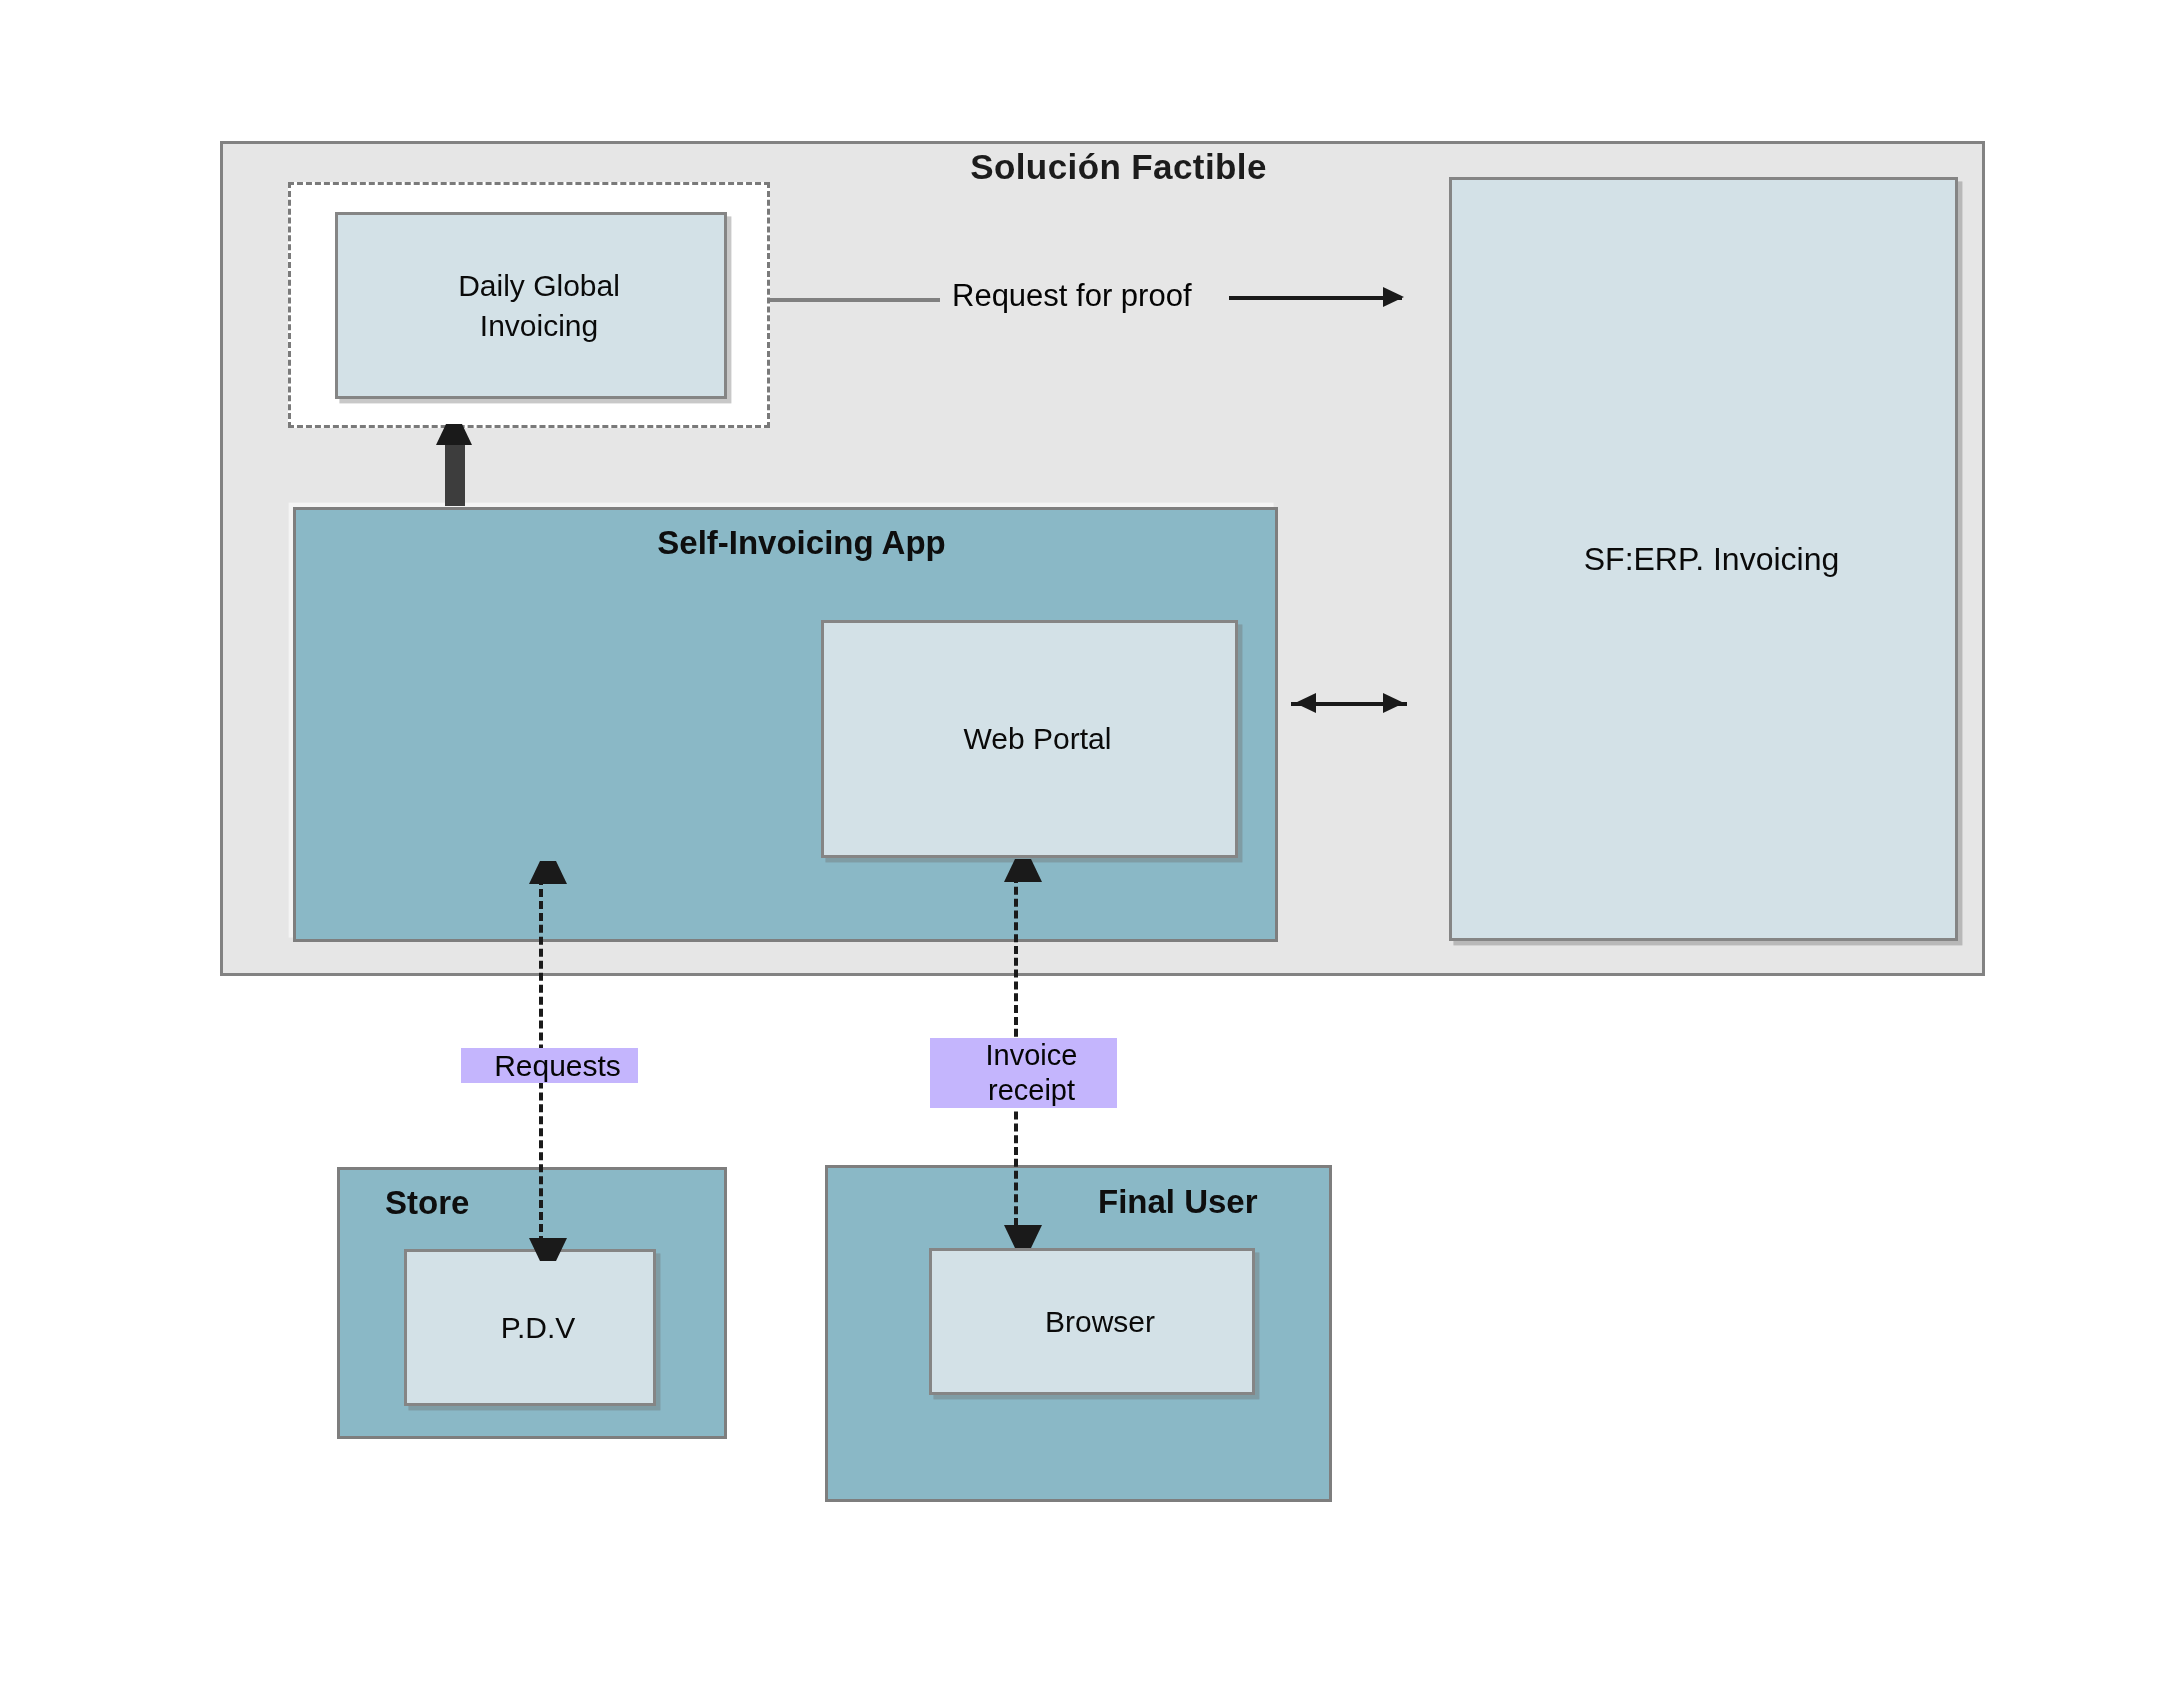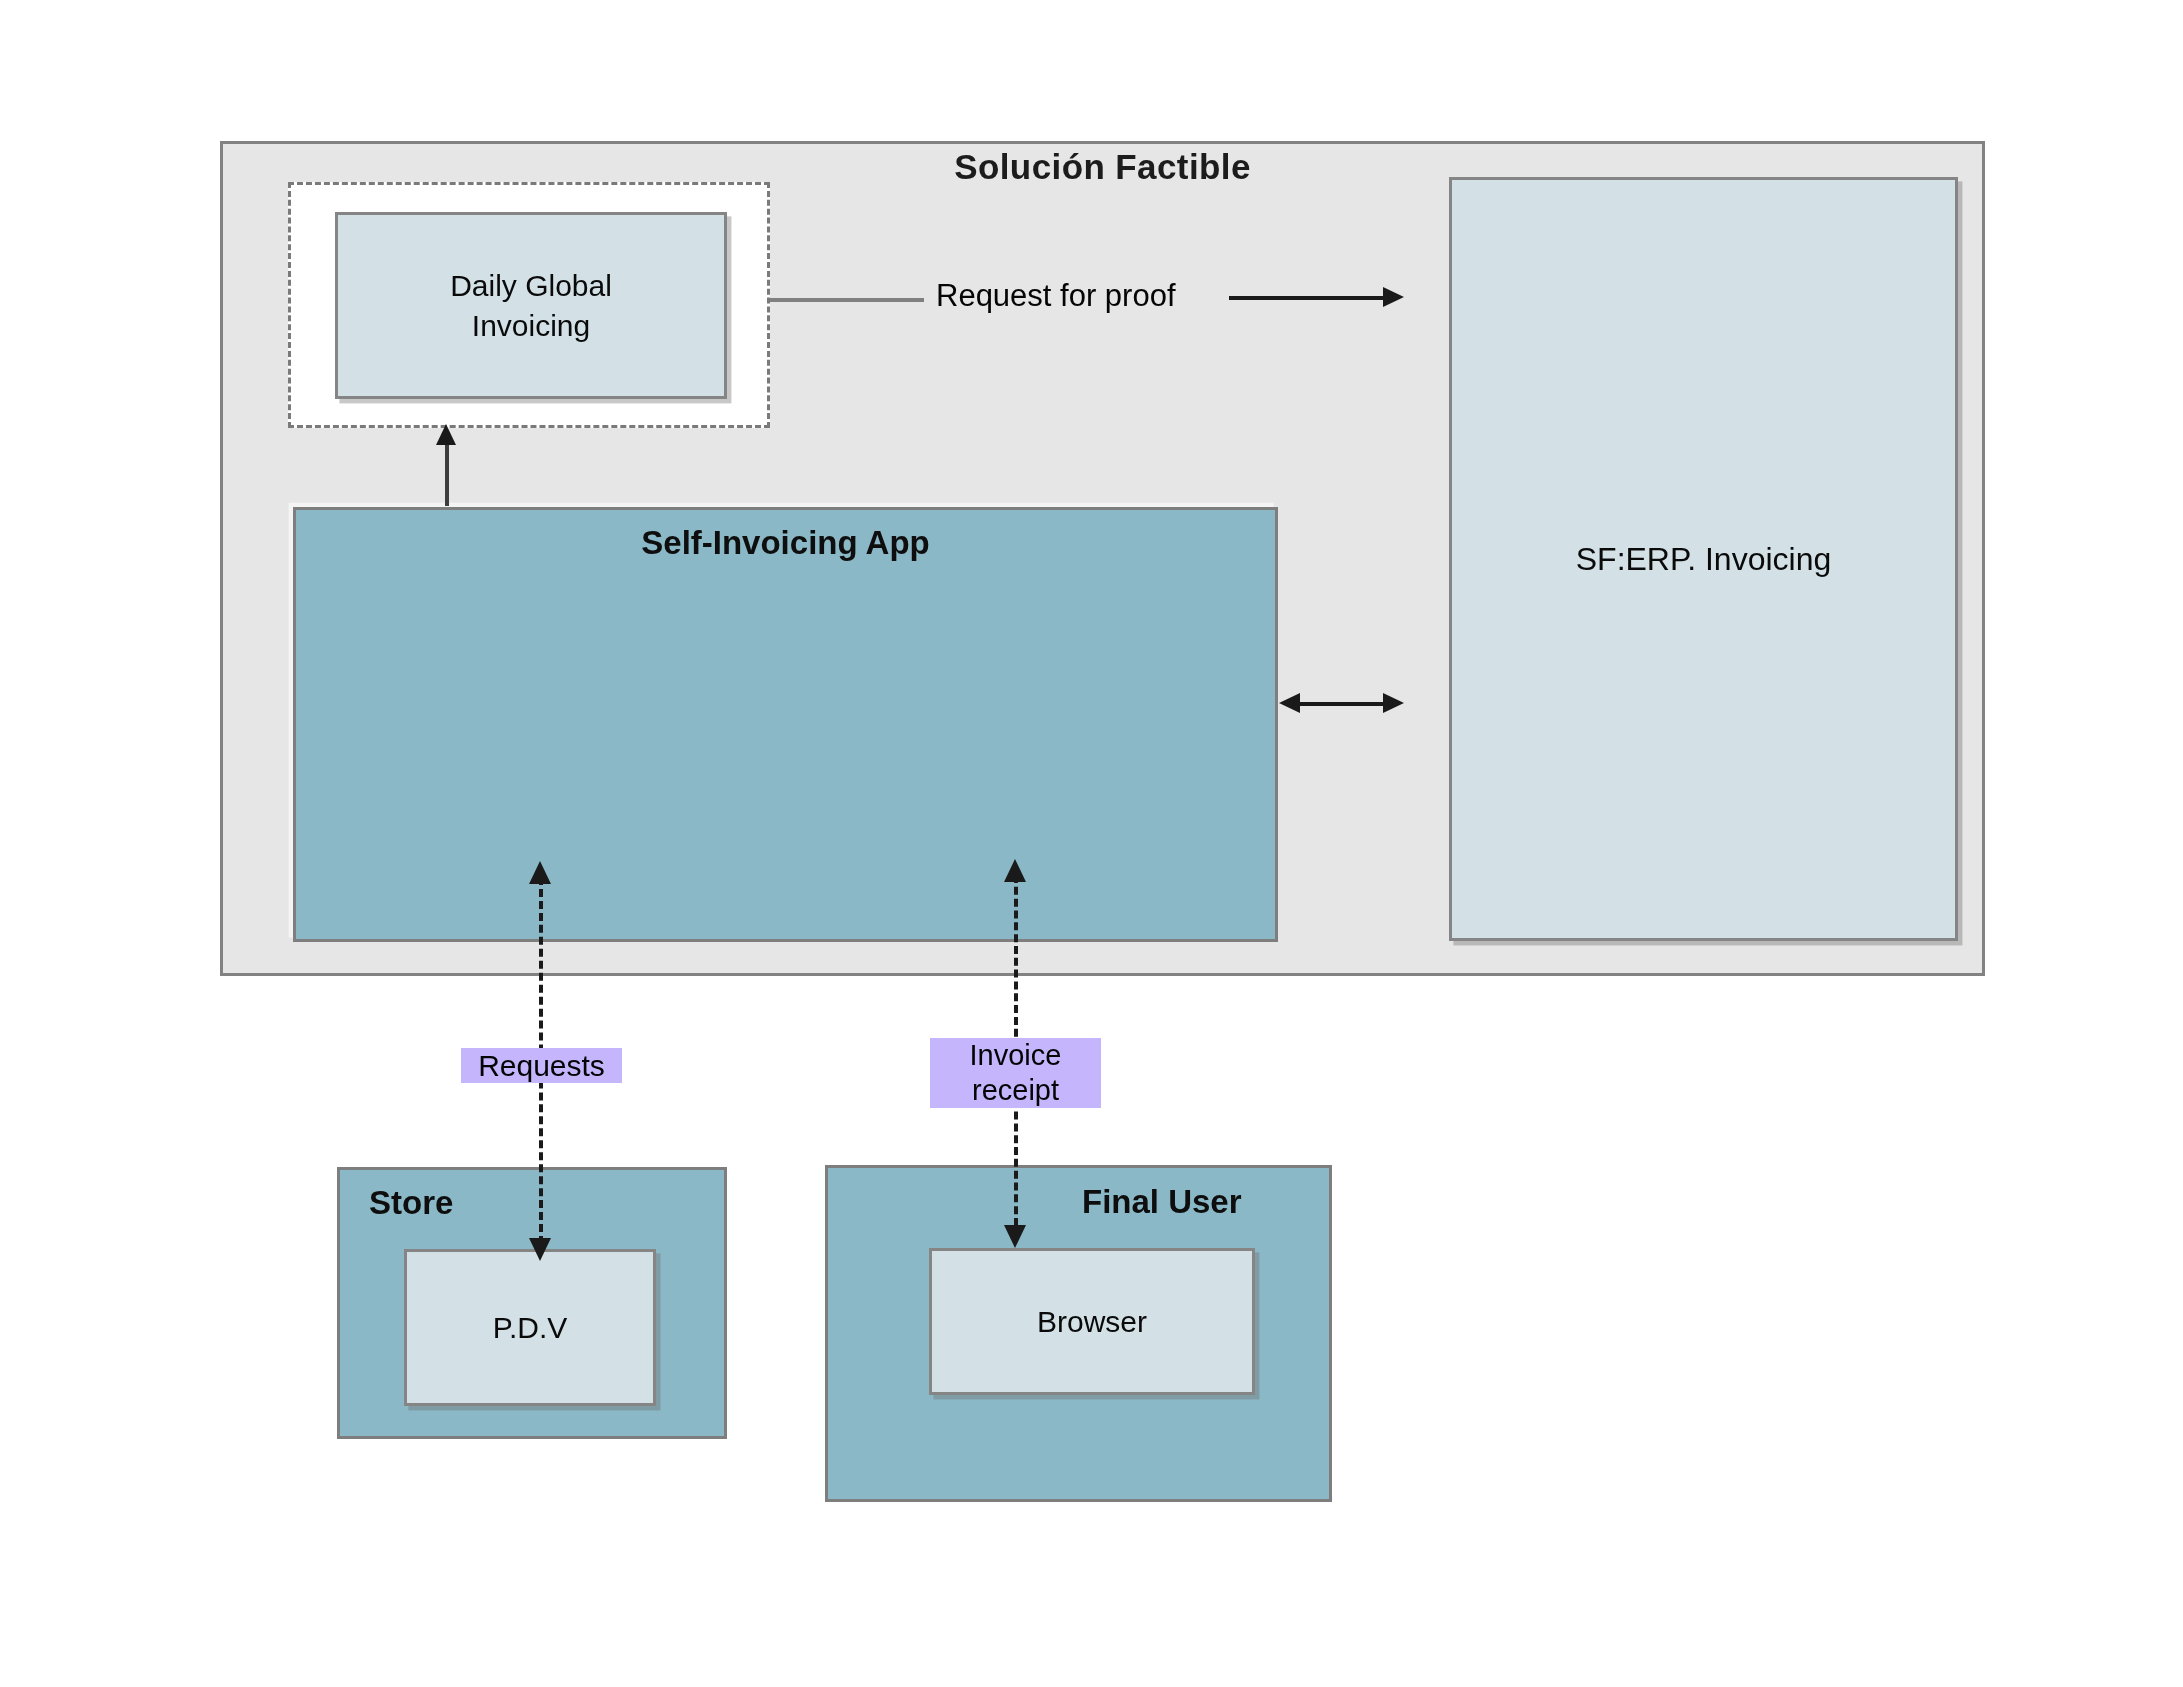--- a/index.html
+++ b/index.html
@@ -1,20 +1,20 @@
 <!DOCTYPE html>
 <html style="--container_bg: #e6e6e6; --container_border: #828282; --teal_fill: #8ab8c6; --teal_border: #7e7e7e; --light_fill: #d3e1e7; --light_border: #858585; --dashed_border: #7a7a7a; --arrow_dark: #1a1a1a; --arrow_gray: #808080; --text: #000000;font-size:14px"><head>
 <meta charset="utf-8">
 <style>
   html,body{margin:0;padding:0;background:#ffffff;}
   .stage{
     position:relative;width:2184px;height:1687px;background:#ffffff;overflow:hidden;
     font-family:"Liberation Sans","DejaVu Sans",sans-serif;color:var(--text,#000);
   }
-  .abs{position:absolute;}
+  .abs{position:absolute;padding-left:16px;}
   .container{
     background:var(--container_bg);
     border:3.5px solid var(--container_border);
     box-sizing:border-box;
   }
   .container-title{
     font-size:35px;font-weight:700;text-align:center;color:#1c1c1c;
     letter-spacing:0.4px;
   }
   .dashed-box{
@@ -70,20 +70,23 @@
   </div>
 
   <div class="abs box-light" style="left:1404px;top:177px;width:509px;height:764px;font-size:32px;margin-left:45px;">
     <span>SF:ERP. Invoicing</span>
   </div>
 
   <div class="abs box-teal" style="left:293px;top:507px;width:985px;height:435px;"></div>
   <div class="abs group-title" style="left:293px;top:524px;width:985px;text-align:center;">Self-Invoicing App</div>
 
 
+  <div class="abs box-light" style="left:821px;top:620px;width:417px;height:238px;">
+    <span>Web Portal</span>
+  </div>
 
   <div class="abs box-teal" style="left:337px;top:1167px;width:390px;height:272px;"></div>
   <div class="abs group-title" style="left:369px;top:1184px;">Store</div>
   <div class="abs box-light" style="left:404px;top:1249px;width:252px;height:157px;">
     <span>P.D.V</span>
   </div>
 
   <div class="abs box-teal" style="left:825px;top:1165px;width:507px;height:337px;"></div>
   <div class="abs group-title" style="left:1070px;top:1183px;margin-left:12px;">Final User</div>
   <div class="abs box-light" style="left:929px;top:1248px;width:326px;height:147px;">

